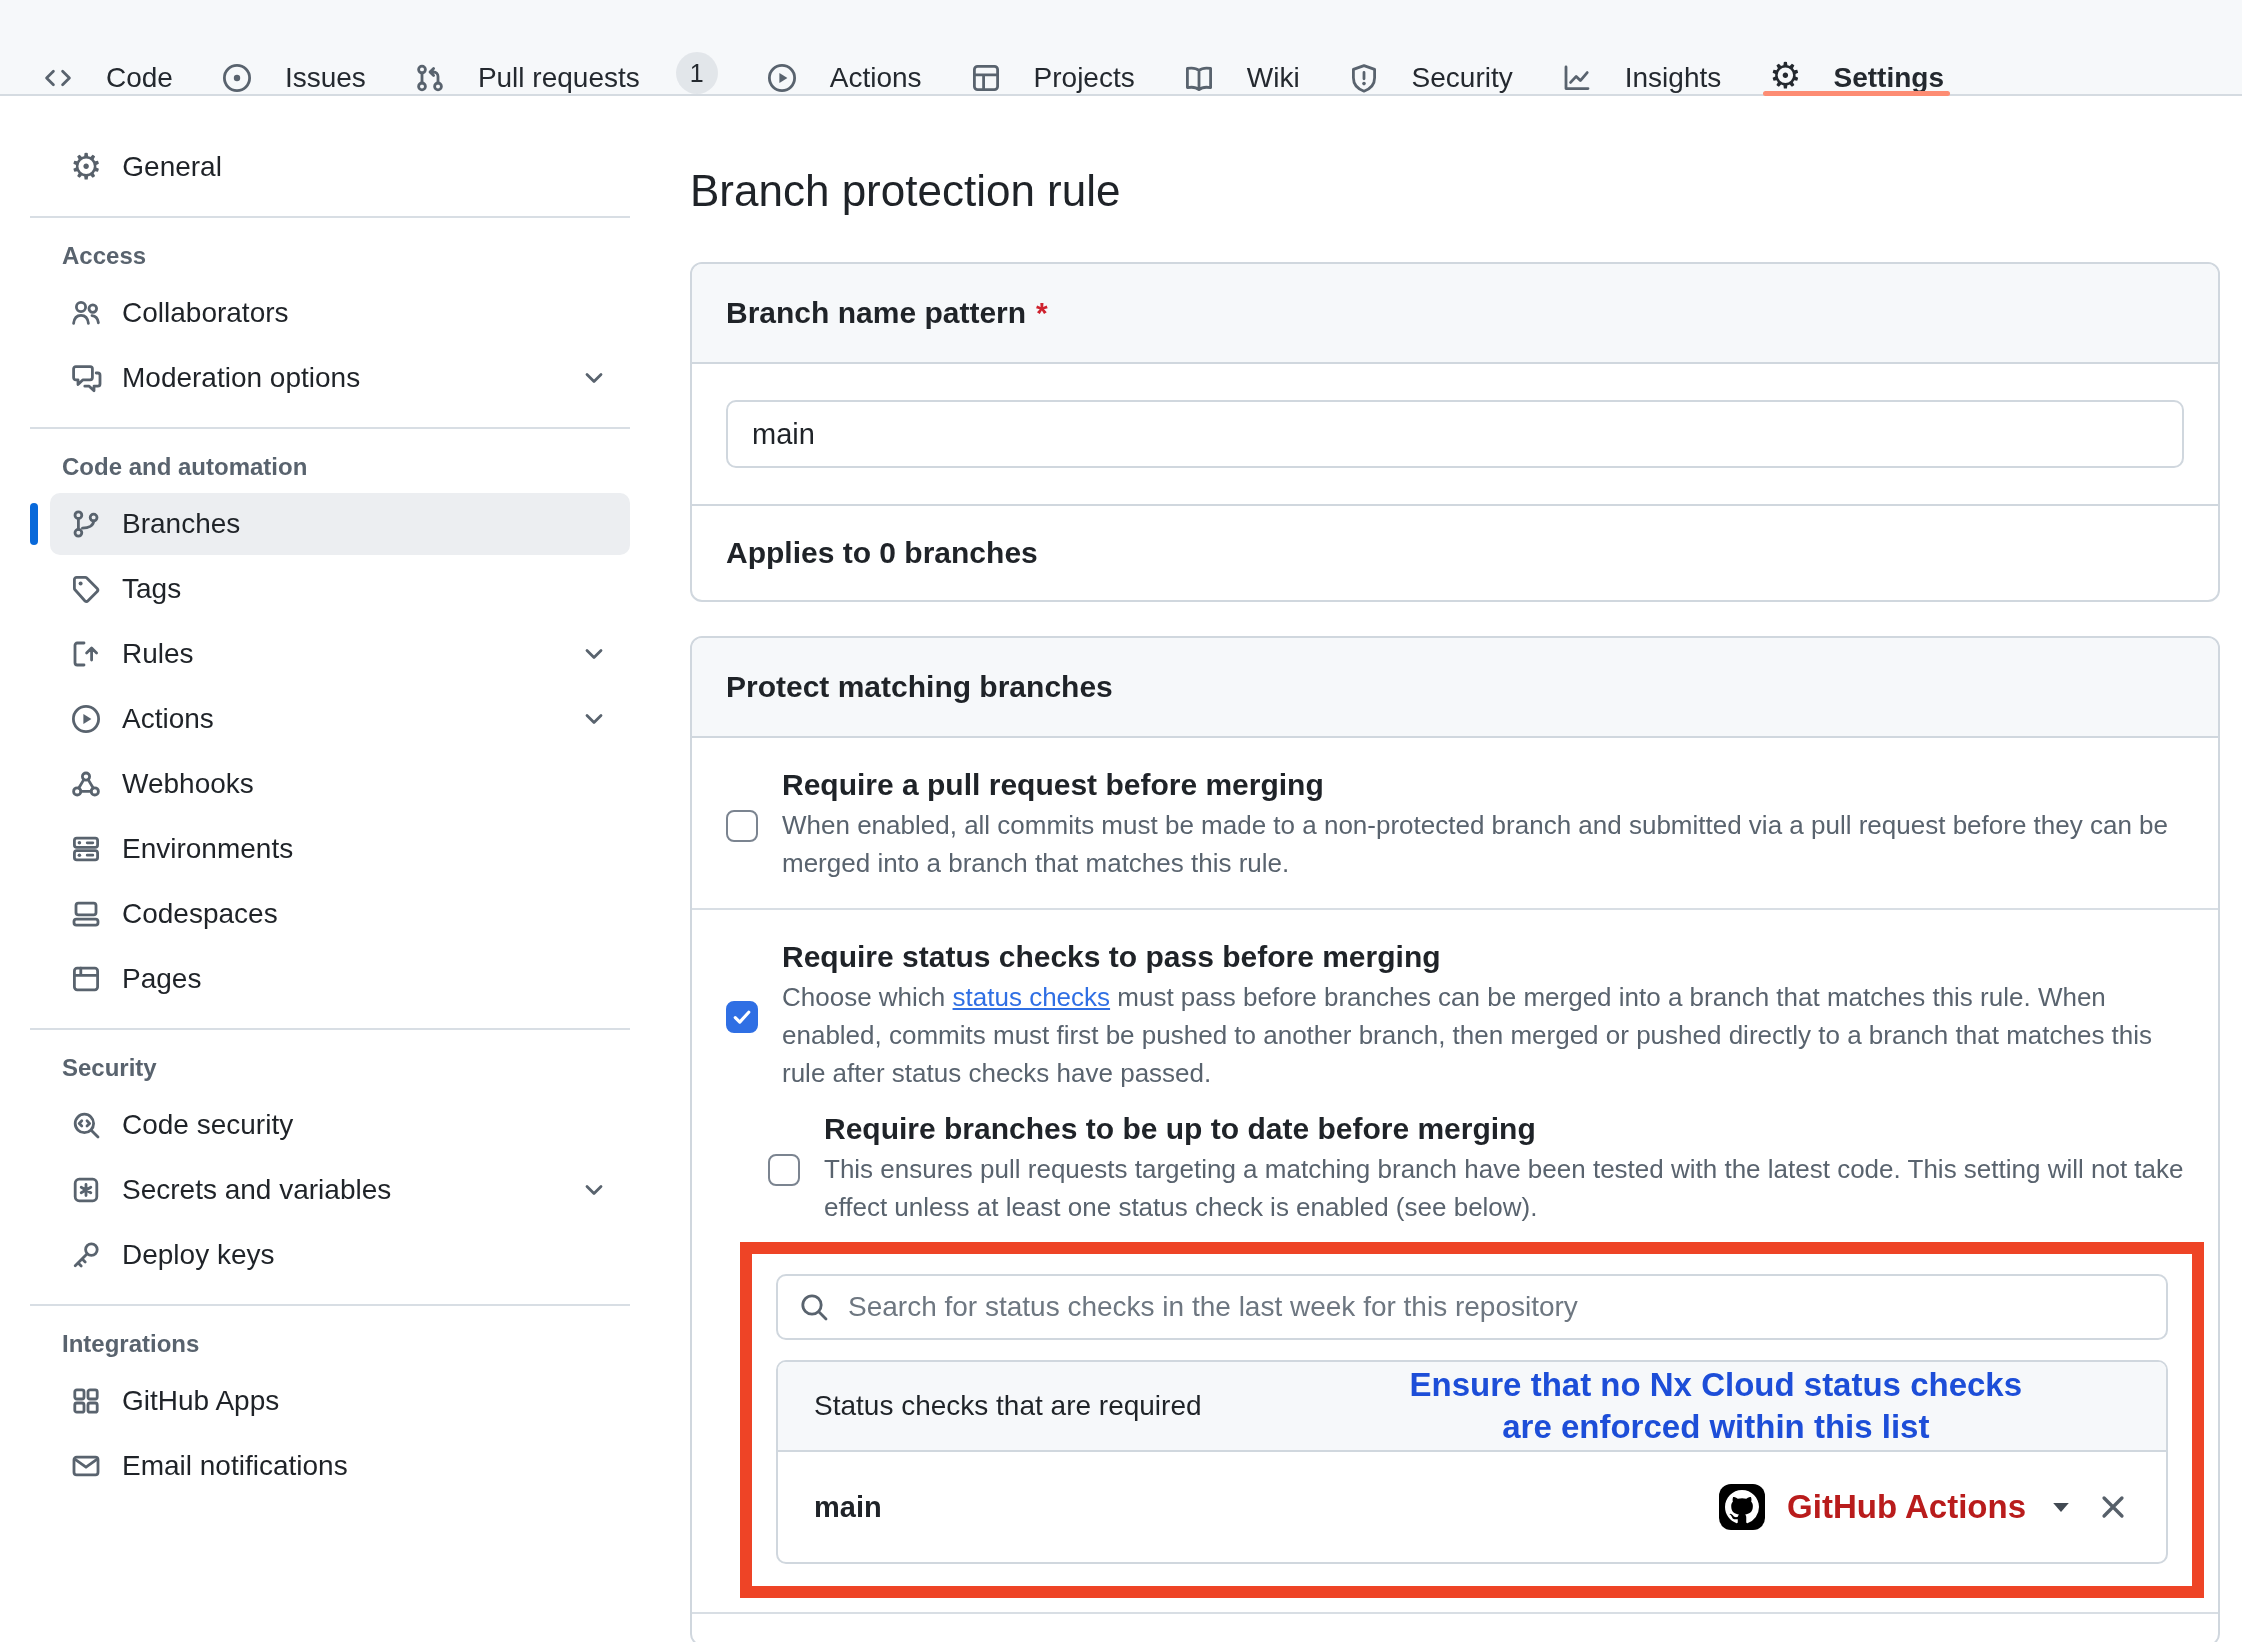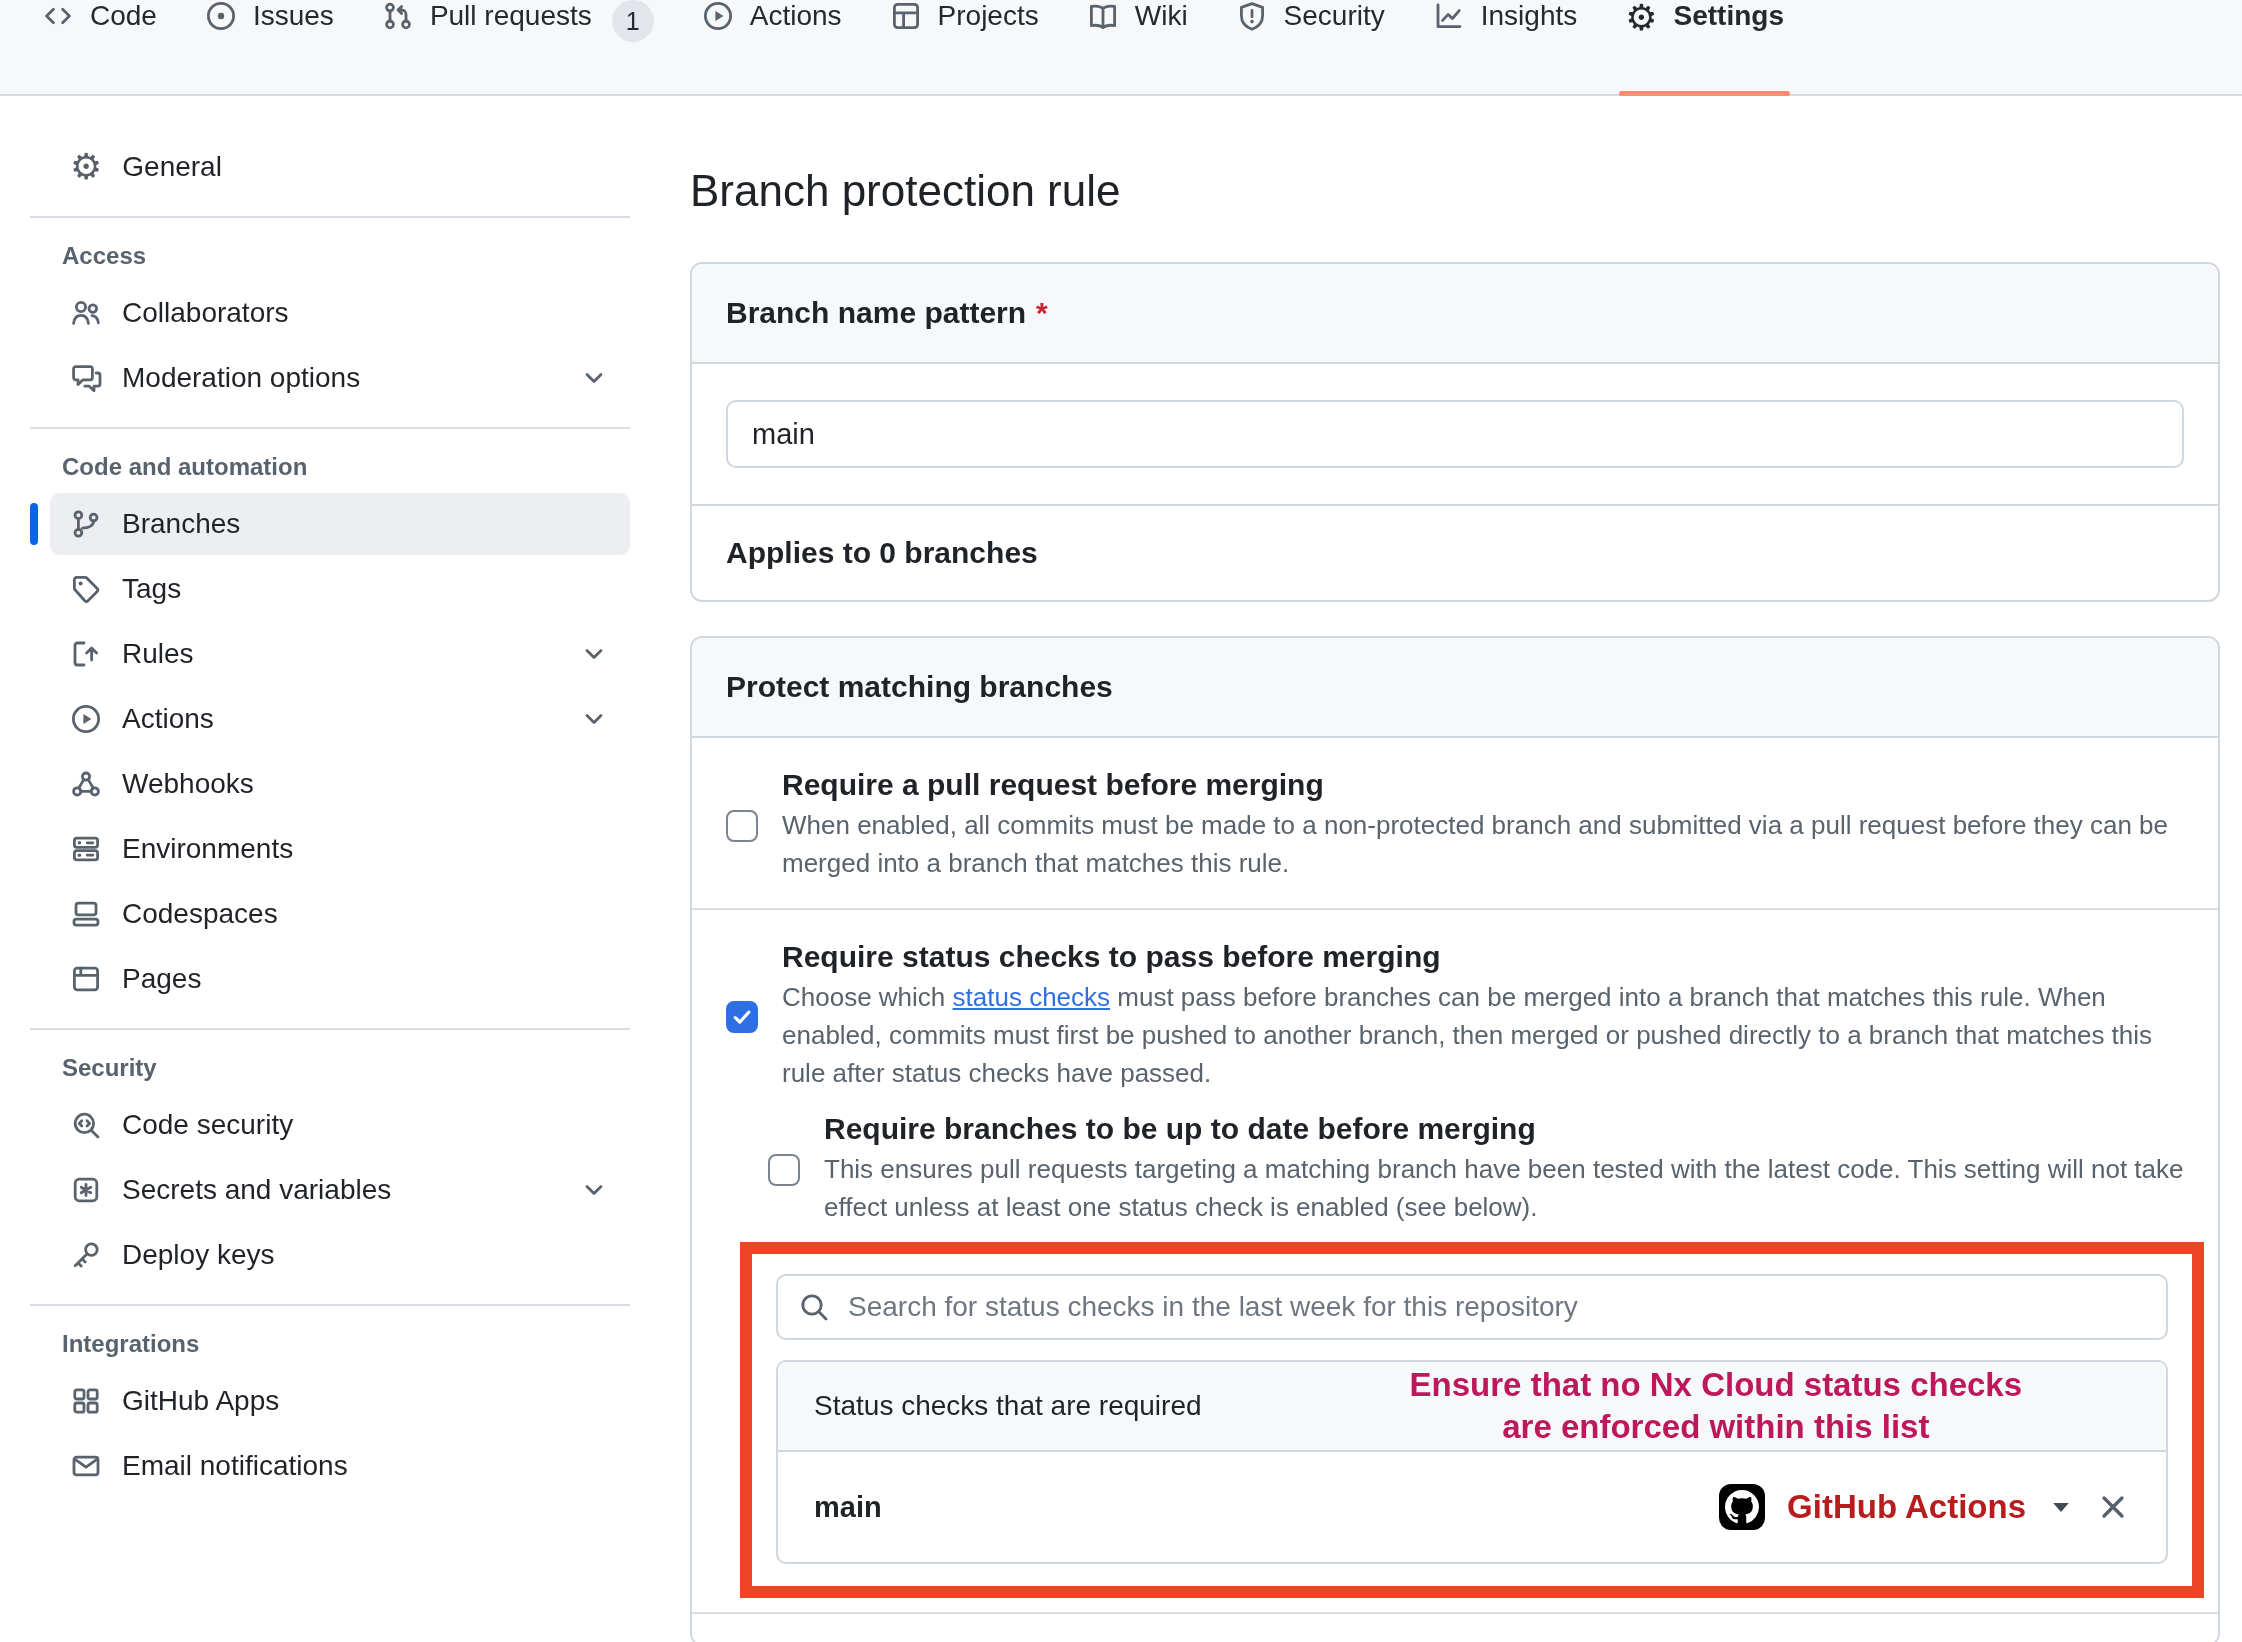--- a/index.html
+++ b/index.html
@@ -1,21 +1,21 @@
 <!DOCTYPE html>
 <html><head>
 <meta charset="utf-8">
 <style>
   * { box-sizing: border-box; margin: 0; padding: 0; }
   body { margin: 0; background: #fff; font-family: "Liberation Sans", "DejaVu Sans", sans-serif; color: #1f2328; }
   .app { width: 2242px; height: 1642px; overflow: hidden; position: relative; background: #fff; }
 
   
   .nav { height: 96px; background: #f6f8fa; border-bottom: 2px solid #d5dbe1; display: flex; align-items: stretch; padding-left: 24px; }
-  .tab { position: relative; display: flex; align-items: flex-start; gap: 16px; padding: 0 18px; margin-right: 12px; font-size: 28px; color: #24292f; cursor: pointer; }
+  .tab { position: relative; display: flex; align-items: flex-end; gap: 32px; padding: 0 18px; margin-right: 12px; font-size: 28px; color: #24292f; cursor: pointer; }
   .tab .lbl { white-space: nowrap; }
   .tab.active .lbl { font-weight: bold; }
   .tab.active::after { content: ""; position: absolute; left: 12px; right: 12px; bottom: -2px; height: 5px; border-radius: 4px; background: #fd8c73; }
   .badge { margin-left: 4px; background: rgba(175,184,193,0.28); border-radius: 999px; min-width: 42px; height: 42px; line-height: 42px; text-align: center; font-size: 25px; color: #24292f; padding: 0 6px; }
   .oi { width: 32px; height: 32px; fill: none; stroke: #59636e; stroke-width: 1.4; stroke-linecap: round; stroke-linejoin: round; flex: none; }
   .oi .fl { fill: #59636e; stroke: none; }
   .glyph { font-family: "DejaVu Sans", sans-serif; font-size: 36px; line-height: 1; color: #57606a; }
   .tab.active .glyph { color: #24292f; }
 
   
@@ -52,21 +52,21 @@
   .desc-link { color: #2f6fe4; text-decoration: underline; cursor: pointer; }
   .hdivider { height: 2px; background: #d8dee4; margin: 26px 0; }
 
   
   .annotation-box { border: 12px solid #ee4426; margin: 16px 14px 0 48px; background: #fff; }
   .search-wrap { display: flex; align-items: center; gap: 18px; margin: 20px 24px 0; border: 2px solid #d0d7de; border-radius: 10px; height: 66px; padding: 0 20px; }
   .search-wrap input { border: none; outline: none; flex: 1; font-size: 28px; color: #1f2328; background: transparent; font-family: inherit; }
   .search-wrap input::placeholder { color: #6e7781; opacity: 1; }
   .status-list { border: 2px solid #d0d7de; border-radius: 10px; margin: 20px 24px 22px; }
   .status-list-header { position: relative; background: #f6f8fa; border-bottom: 2px solid #d0d7de; border-radius: 8px 8px 0 0; padding: 24px 36px; font-size: 28px; min-height: 90px; display: flex; align-items: center; }
-  .annotation-text { position: absolute; left: 36%; right: 12px; top: 2px; text-align: center; color: #be185d; font-weight: bold; font-size: 33px; line-height: 42px; }
+  .annotation-text { position: absolute; left: 36%; right: 12px; top: 2px; text-align: center; color: #1d4ed8; font-weight: bold; font-size: 33px; line-height: 42px; }
   .status-row { display: flex; align-items: center; justify-content: space-between; padding: 32px 36px; }
   .status-name { font-weight: bold; font-size: 29px; }
   .status-right { display: flex; align-items: center; gap: 22px; }
   .gh-logo { width: 46px; height: 46px; background: #000; border-radius: 12px; display: flex; align-items: center; justify-content: center; flex: none; }
   .source-link { color: #b91c1c; font-size: 33px; font-weight: bold; cursor: pointer; }
   .end-divider { margin: 14px 0 0; }
 </style>
 </head>
 <body>
 

